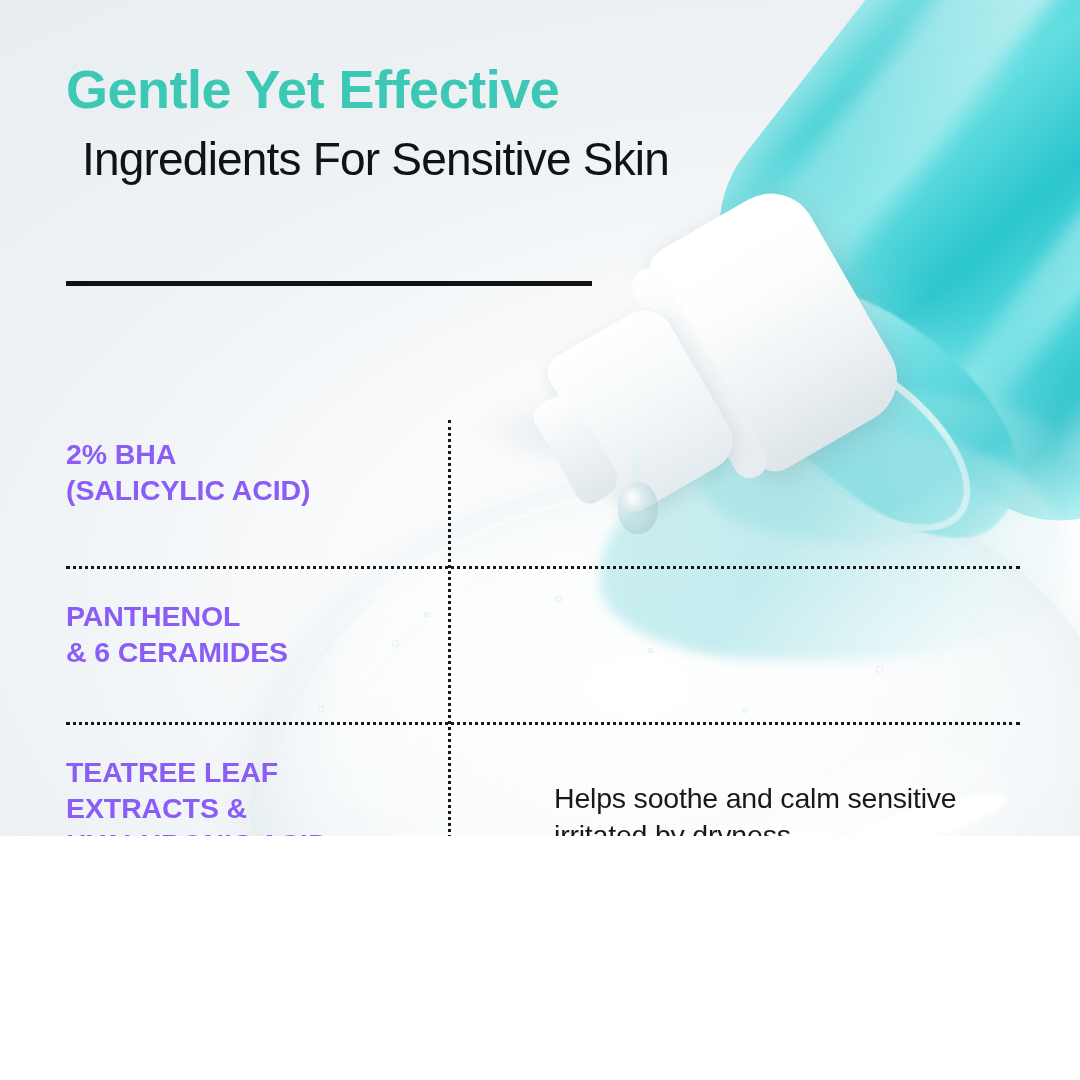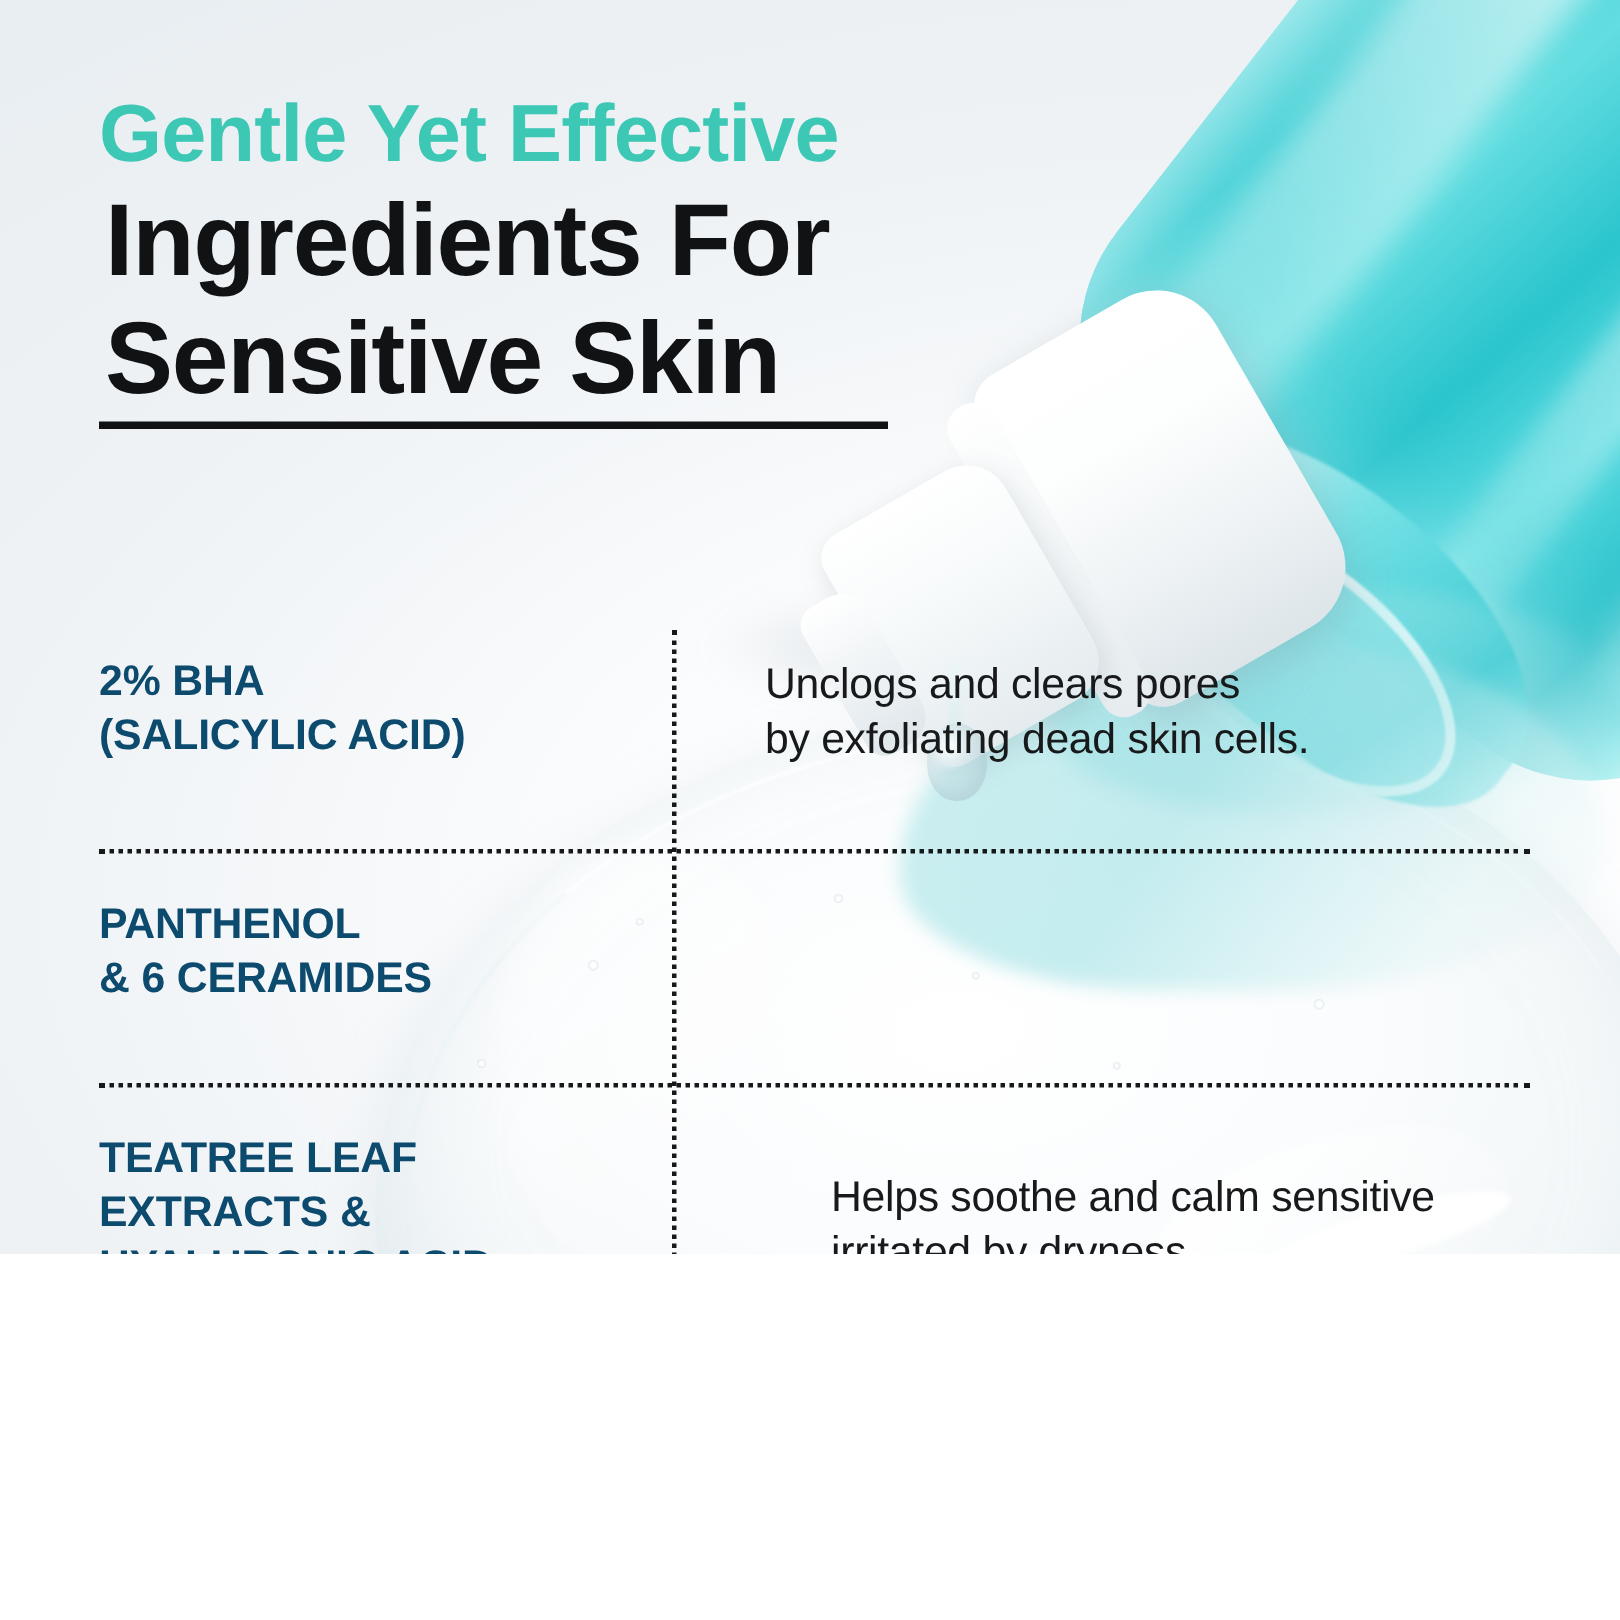--- a/index.html
+++ b/index.html
@@ -308,26 +308,26 @@
     display: block;
     font-size: 54px;
     font-weight: bold;
     line-height: 1.02;
     color: #3cc8b4;
     letter-spacing: -0.5px;
     margin: 0 0 4px 0;
   }
   .headline-main {
     display: block;
-    font-size: 68px;
-    font-weight: bold;
+    font-size: 46px;
+    font-weight: normal;
     line-height: 1.16;
     color: #111214;
     letter-spacing: -0.8px;
-    margin: 4px;
+    margin: 16px;
   }
   .headline-rule {
     position: absolute;
     left: 66px;
     top: 281px;
     width: 526px;
     height: 5px;
     background: #111214;
   }
 
@@ -367,21 +367,21 @@
   .row.r2 { top: 180px; align-items: flex-end; }
   .row.r3 { top: 336px; gap: 44px; }
 
   .cell-name {
     width: 382px;
     box-sizing: border-box;
     padding-right: 24px;
     font-size: 28.5px;
     font-weight: bold;
     line-height: 1.27;
-    color: #0c4a6e;
+    color: #8b5cf6;
     letter-spacing: -0.1px;
     white-space: pre-line;
   }
   .cell-desc {
     flex: 1;
     box-sizing: border-box;
     padding-left: 62px;
     font-size: 28.5px;
     font-weight: normal;
     line-height: 1.3;
@@ -450,22 +450,20 @@
     <div class="headline-rule"></div>
 
     <div class="table">
       <div class="v-divider"></div>
       <div class="h-divider d1"></div>
       <div class="h-divider d2"></div>
 
       <div class="row r1">
         <div class="cell-name">2% BHA
 (SALICYLIC ACID)</div>
-        <div class="cell-desc">Unclogs and clears pores
-by exfoliating dead skin cells.</div>
       </div>
 
       <div class="row r2">
         <div class="cell-name">PANTHENOL
 &amp; 6 CERAMIDES</div>
       </div>
 
       <div class="row r3">
         <div class="cell-name">TEATREE LEAF
 EXTRACTS &amp;

